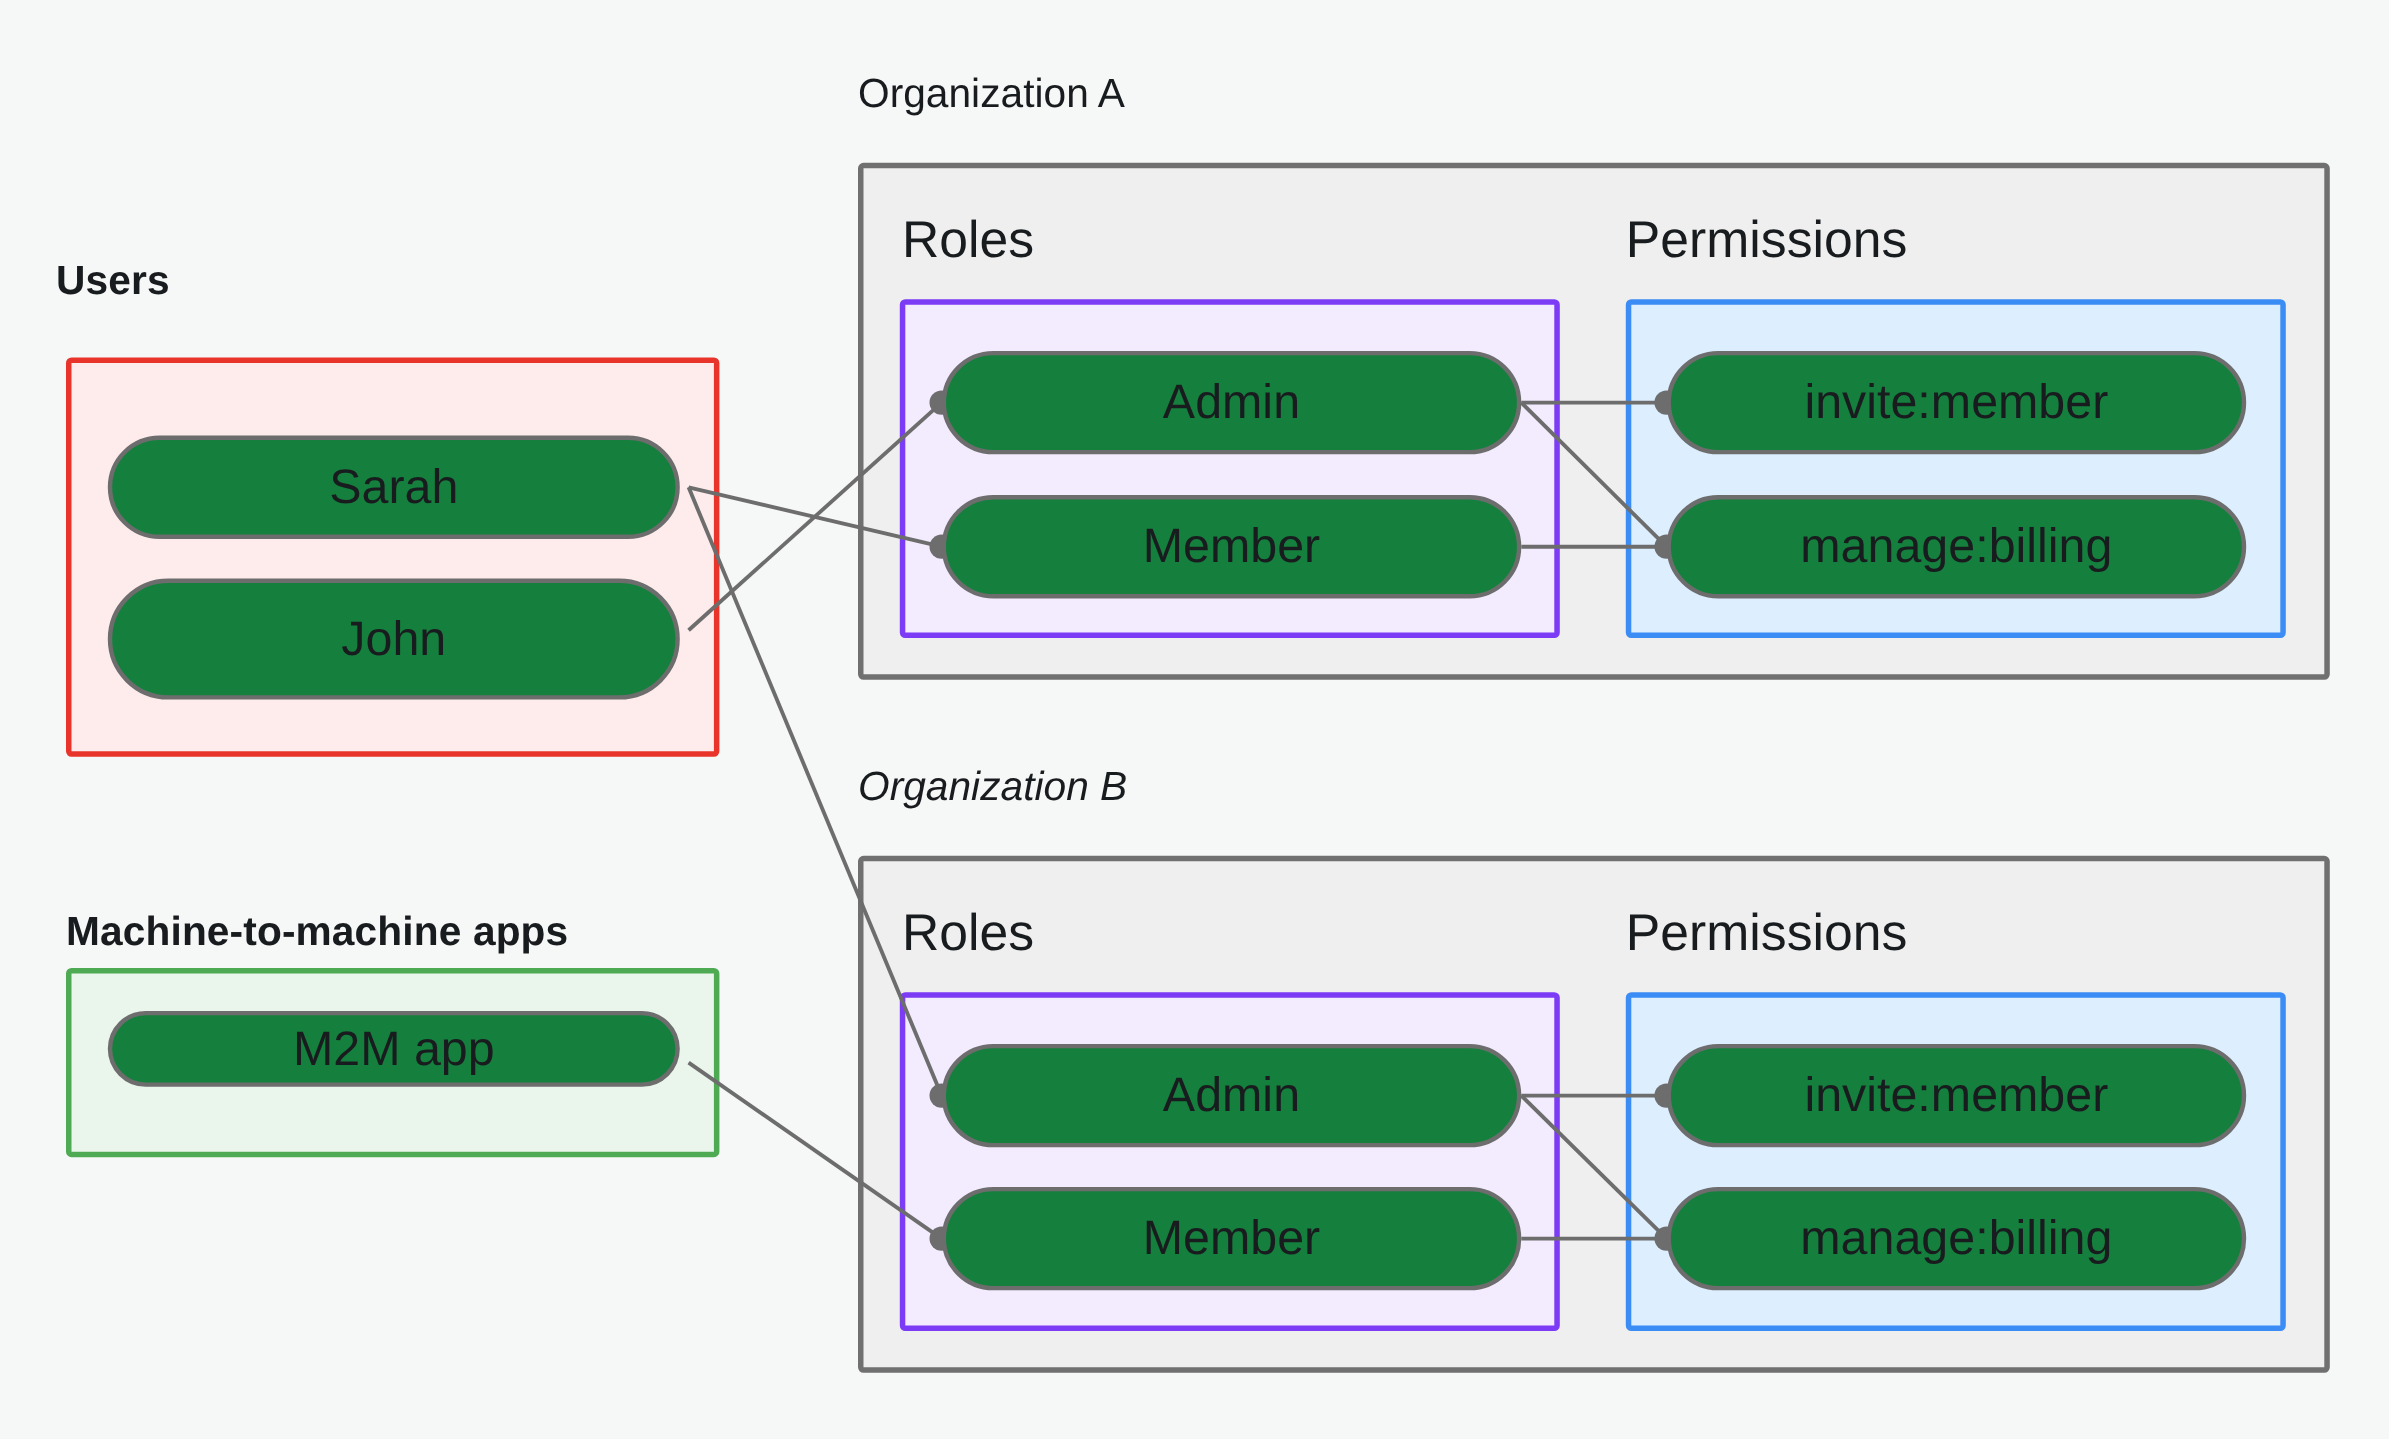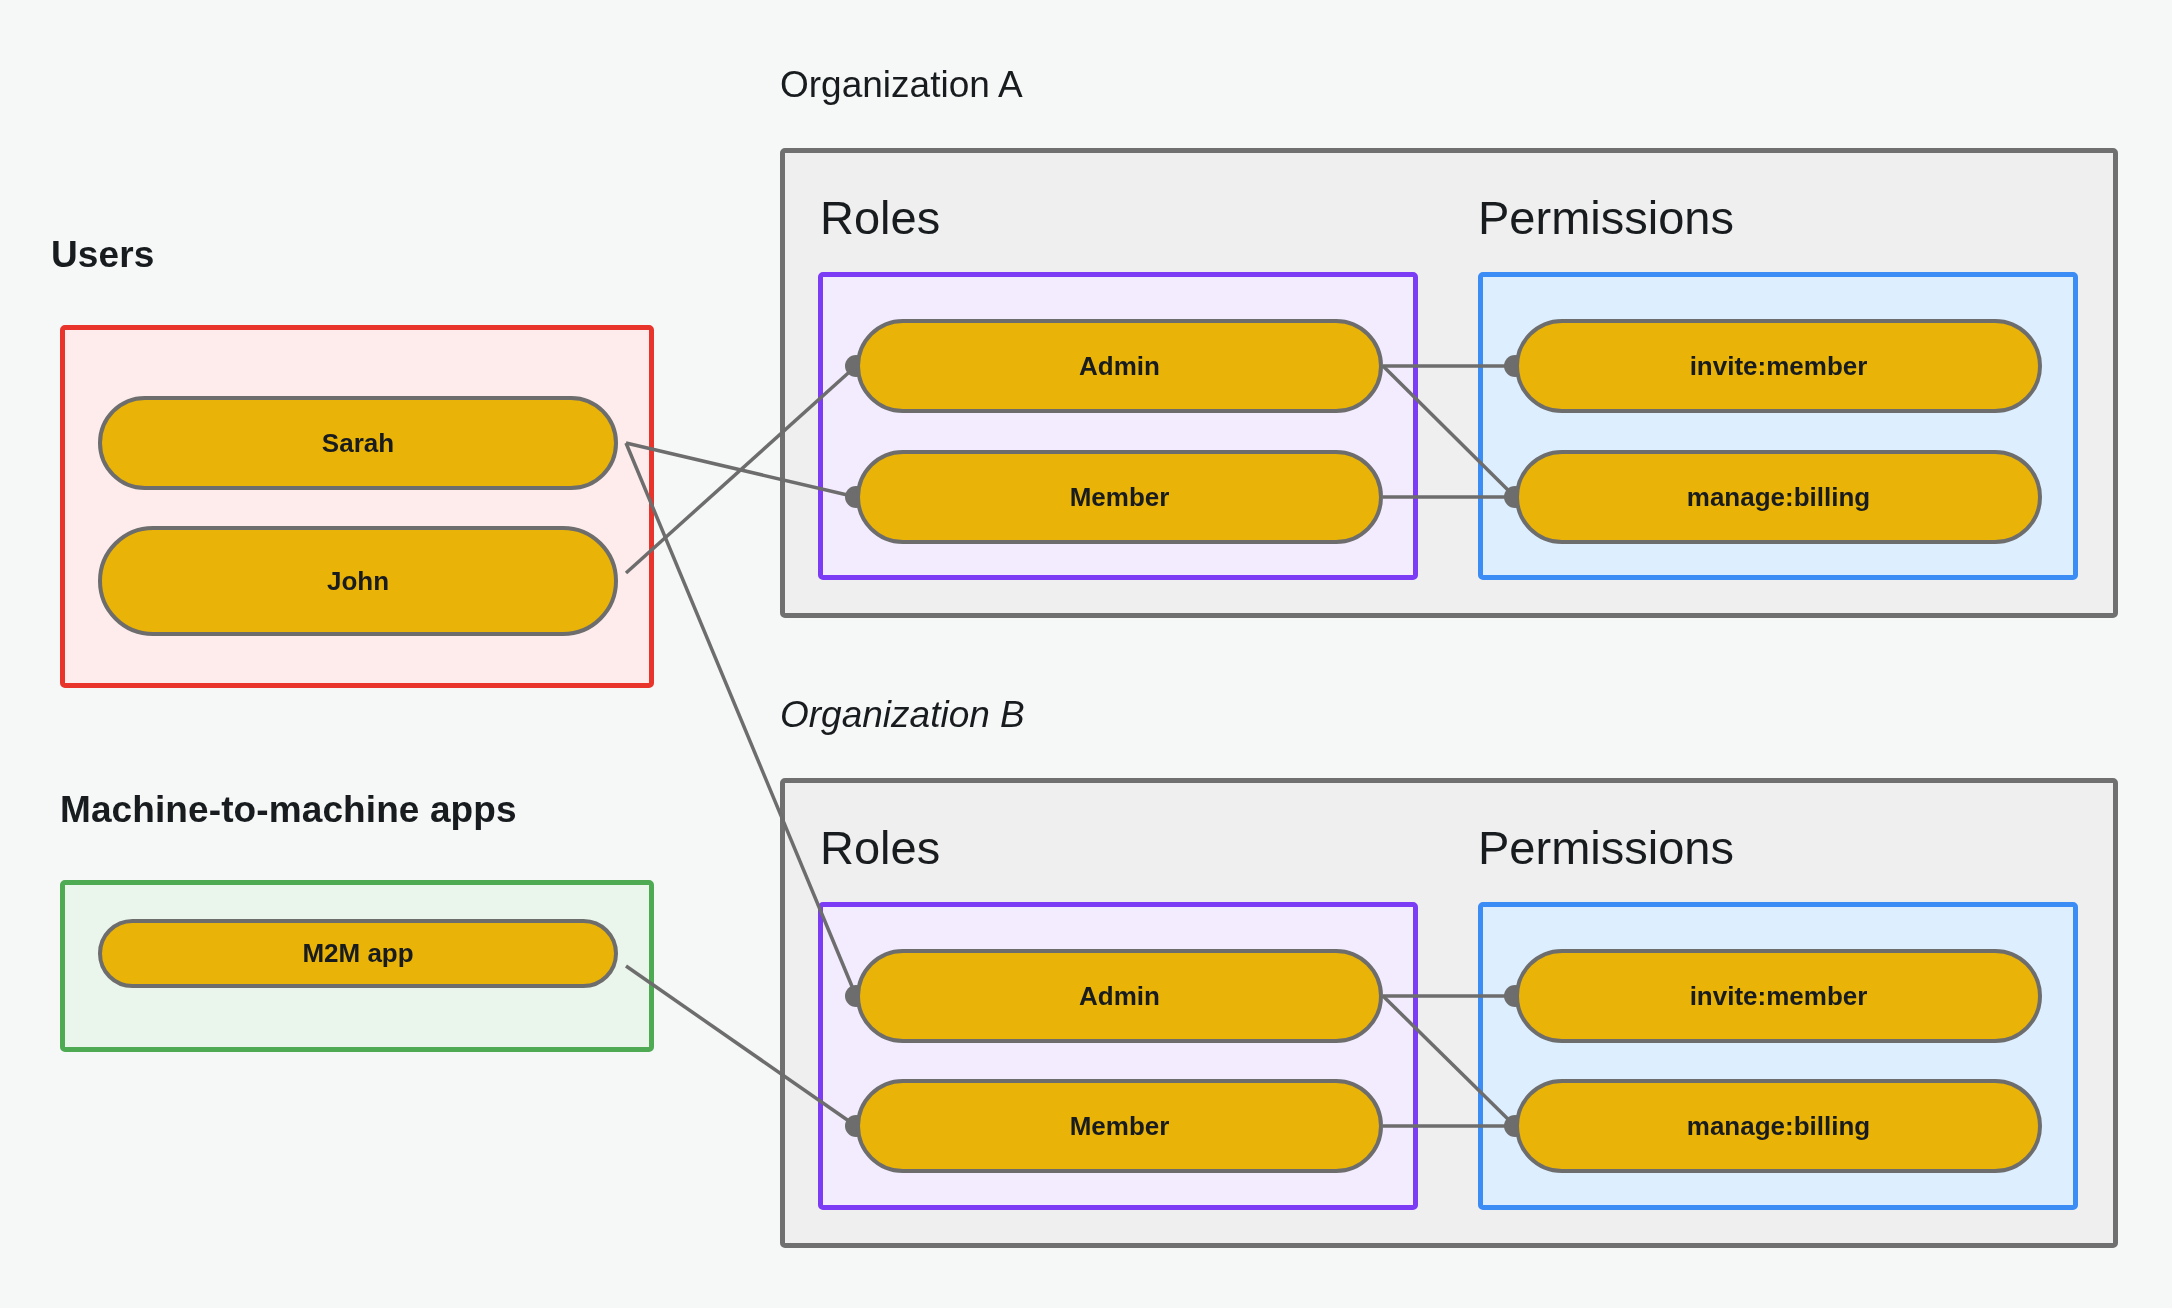--- a/index.html
+++ b/index.html
@@ -77,31 +77,30 @@
   }
   .perms-box {
     border: 5px solid #3b8cf5;
     background: #ddeeff;
   }
 
   
   .node {
     position: absolute;
     box-sizing: border-box;
-    background: #eab308;
+    background: #15803d;
     border: 4px solid #6d6d6d;
     border-radius: 999px;
     display: flex;
     align-items: center;
     justify-content: center;
-    font-size: 26px;
+    font-size: 44px;
     color: #191c1f;
     z-index: 6;
     white-space: nowrap;
-    font-weight: bold;
   }
 </style>
 </head>
 <body>
 
 <div id="canvas">
 
   <svg id="edges" viewBox="0 0 2172 1308" width="2172" height="1308">
     <g stroke="#6d6d6d" stroke-width="3.5" fill="none">
 
@@ -138,21 +137,21 @@
   </svg>
 
   <div class="group-label" style="left:51px; top:234px;">Users</div>
 
   <div class="box users-box" style="left:60px; top:325px; width:594px; height:363px;"></div>
 
   <div class="node" style="left:98px; top:396px; width:520px; height:94px;">Sarah</div>
 
   <div class="node" style="left:98px; top:526px; width:520px; height:110px;">John</div>
 
-  <div class="group-label" style="left:60px; top:789px;">Machine-to-machine apps</div>
+  <div class="group-label" style="left:60px; top:826px;">Machine-to-machine apps</div>
 
   <div class="box m2m-box" style="left:60px; top:880px; width:594px; height:172px;"></div>
 
   <div class="node" style="left:98px; top:919px; width:520px; height:69px;">M2M app</div>
 
   <div class="org-label" style="left:780px; top:64px;">Organization A</div>
 
   <div class="box org-box" style="left:780px; top:148px; width:1338px; height:470px;"></div>
 
   <div class="panel-label" style="left:820px; top:190px;">Roles</div>

